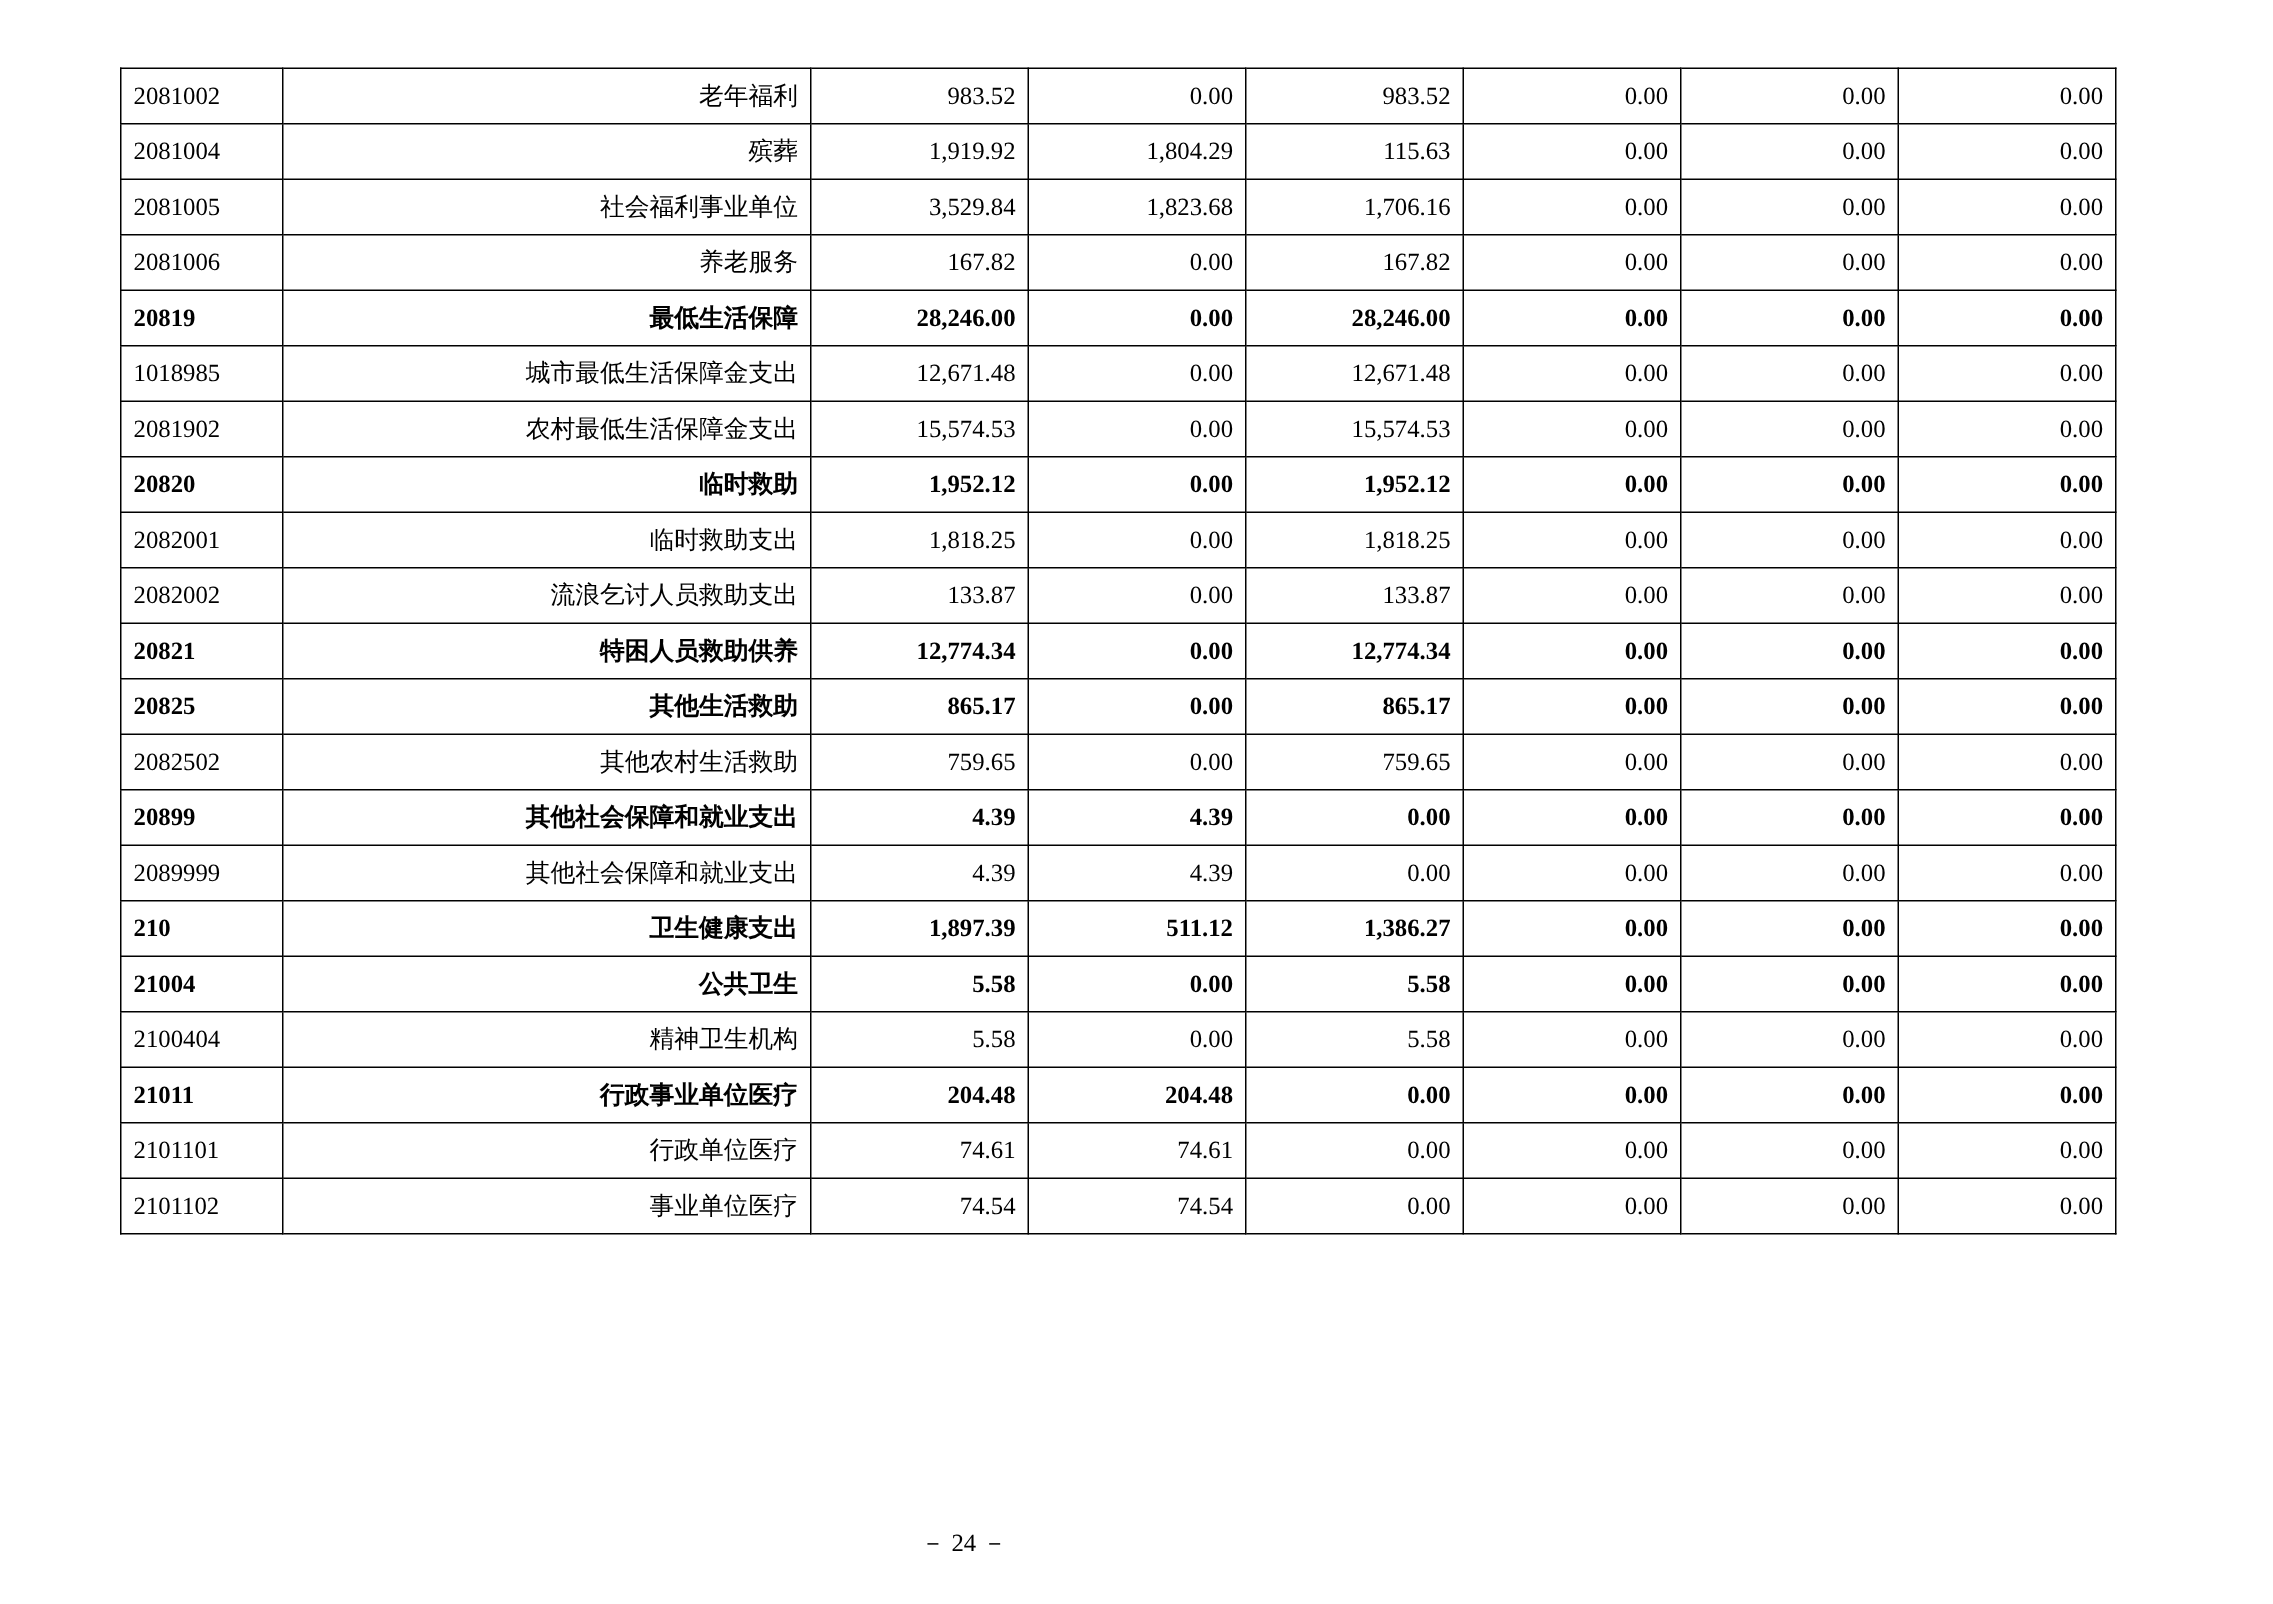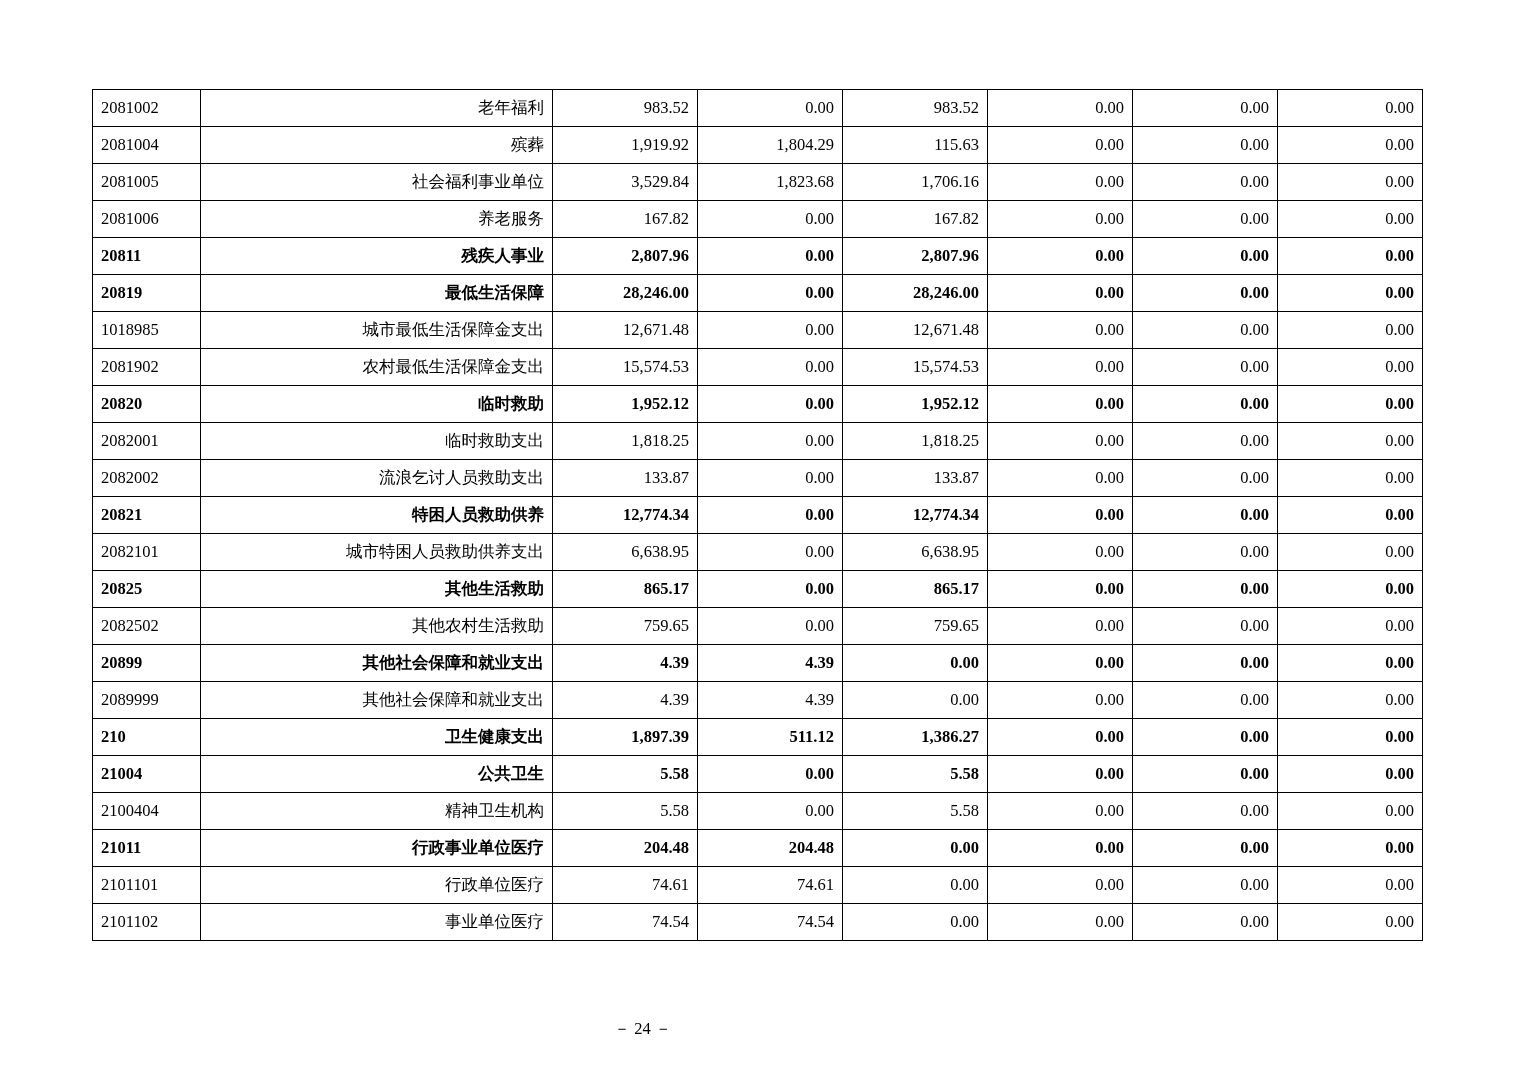--- a/index.html
+++ b/index.html
@@ -17,26 +17,25 @@
   }
   .page {
     position: absolute;
     left: 0;
     top: 0;
     width: 1515px;
     height: 1069px;
   }
   table.budget {
     position: absolute;
-    left: 92px;
+    left: 80px;
     top: 45px;
     width: 1330px;
     border-collapse: collapse;
     table-layout: fixed;
-    margin-top: 44px;
   }
   table.budget td {
     border: 1px solid #000000;
     height: 36px;
     padding: 0 8px;
     font-size: 16.5px;
     line-height: 1.1;
     vertical-align: middle;
     white-space: nowrap;
     overflow: hidden;
@@ -119,30 +118,20 @@
           <td class="code">2081006</td>
           <td class="name">养老服务</td>
           <td class="num">167.82</td>
           <td class="num">0.00</td>
           <td class="num">167.82</td>
           <td class="num">0.00</td>
           <td class="num">0.00</td>
           <td class="num">0.00</td>
         </tr>
         <tr class="bold">
-          <td class="code">20811</td>
-          <td class="name">残疾人事业</td>
-          <td class="num">2,807.96</td>
-          <td class="num">0.00</td>
-          <td class="num">2,807.96</td>
-          <td class="num">0.00</td>
-          <td class="num">0.00</td>
-          <td class="num">0.00</td>
-        </tr>
-        <tr class="bold">
           <td class="code">20819</td>
           <td class="name">最低生活保障</td>
           <td class="num">28,246.00</td>
           <td class="num">0.00</td>
           <td class="num">28,246.00</td>
           <td class="num">0.00</td>
           <td class="num">0.00</td>
           <td class="num">0.00</td>
         </tr>
         <tr>
@@ -194,30 +183,20 @@
           <td class="num">0.00</td>
           <td class="num">0.00</td>
           <td class="num">0.00</td>
         </tr>
         <tr class="bold">
           <td class="code">20821</td>
           <td class="name">特困人员救助供养</td>
           <td class="num">12,774.34</td>
           <td class="num">0.00</td>
           <td class="num">12,774.34</td>
-          <td class="num">0.00</td>
-          <td class="num">0.00</td>
-          <td class="num">0.00</td>
-        </tr>
-        <tr>
-          <td class="code">2082101</td>
-          <td class="name">城市特困人员救助供养支出</td>
-          <td class="num">6,638.95</td>
-          <td class="num">0.00</td>
-          <td class="num">6,638.95</td>
           <td class="num">0.00</td>
           <td class="num">0.00</td>
           <td class="num">0.00</td>
         </tr>
         <tr class="bold">
           <td class="code">20825</td>
           <td class="name">其他生活救助</td>
           <td class="num">865.17</td>
           <td class="num">0.00</td>
           <td class="num">865.17</td>

